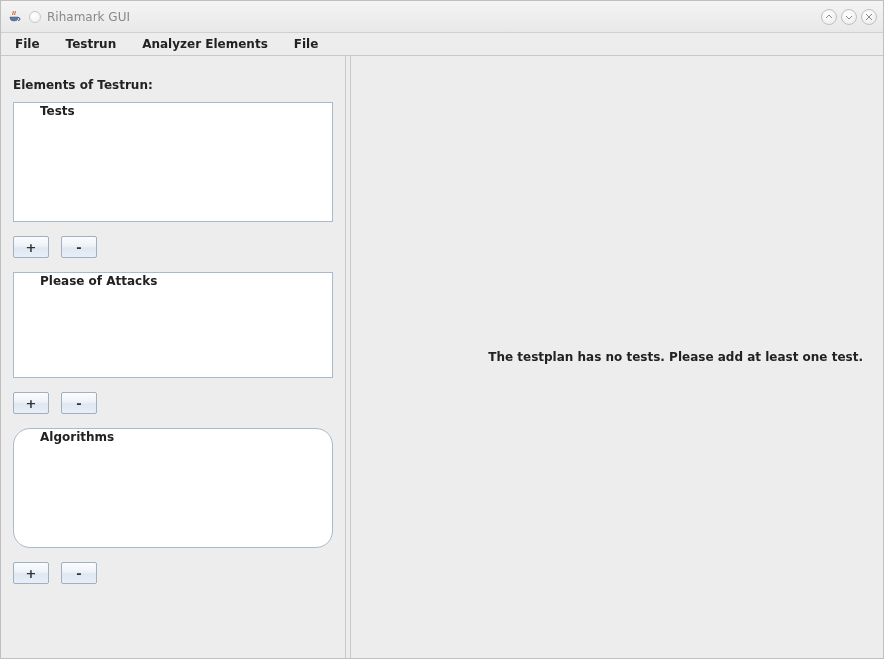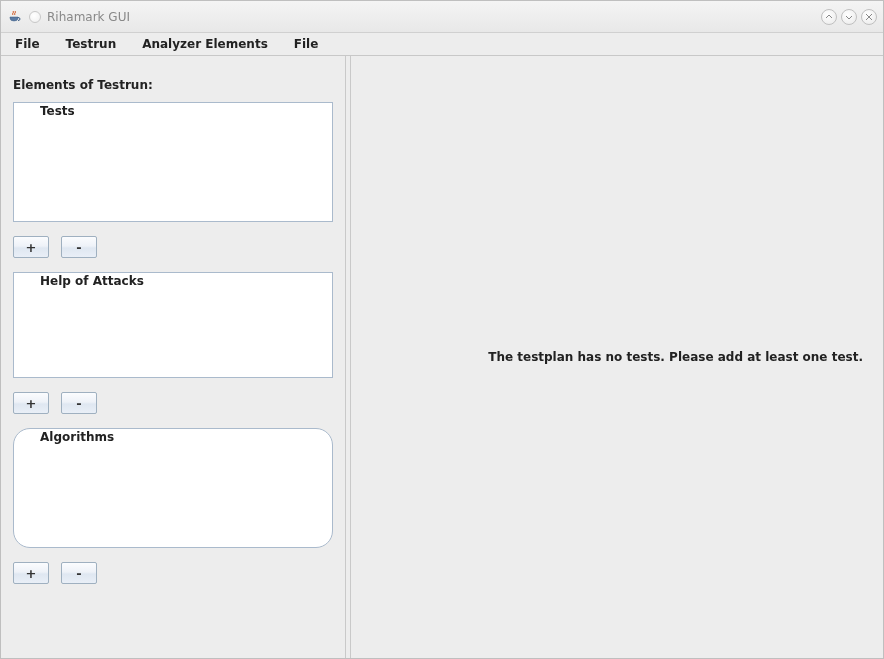--- a/index.html
+++ b/index.html
@@ -190,21 +190,21 @@
       <div class="box tests">
         <div class="box-title">Tests</div>
       </div>
       <div class="btn-row">
         <div class="btn">+</div>
         <div class="btn">-</div>
       </div>
 
 
       <div class="box chain">
-        <div class="box-title">Help of Attacks</div>
+        <div class="box-title">Please of Attacks</div>
       </div>
       <div class="btn-row">
         <div class="btn">+</div>
         <div class="btn">-</div>
       </div>
 
       <div class="box algos">
         <div class="box-title">Algorithms</div>
       </div>
       <div class="btn-row">

